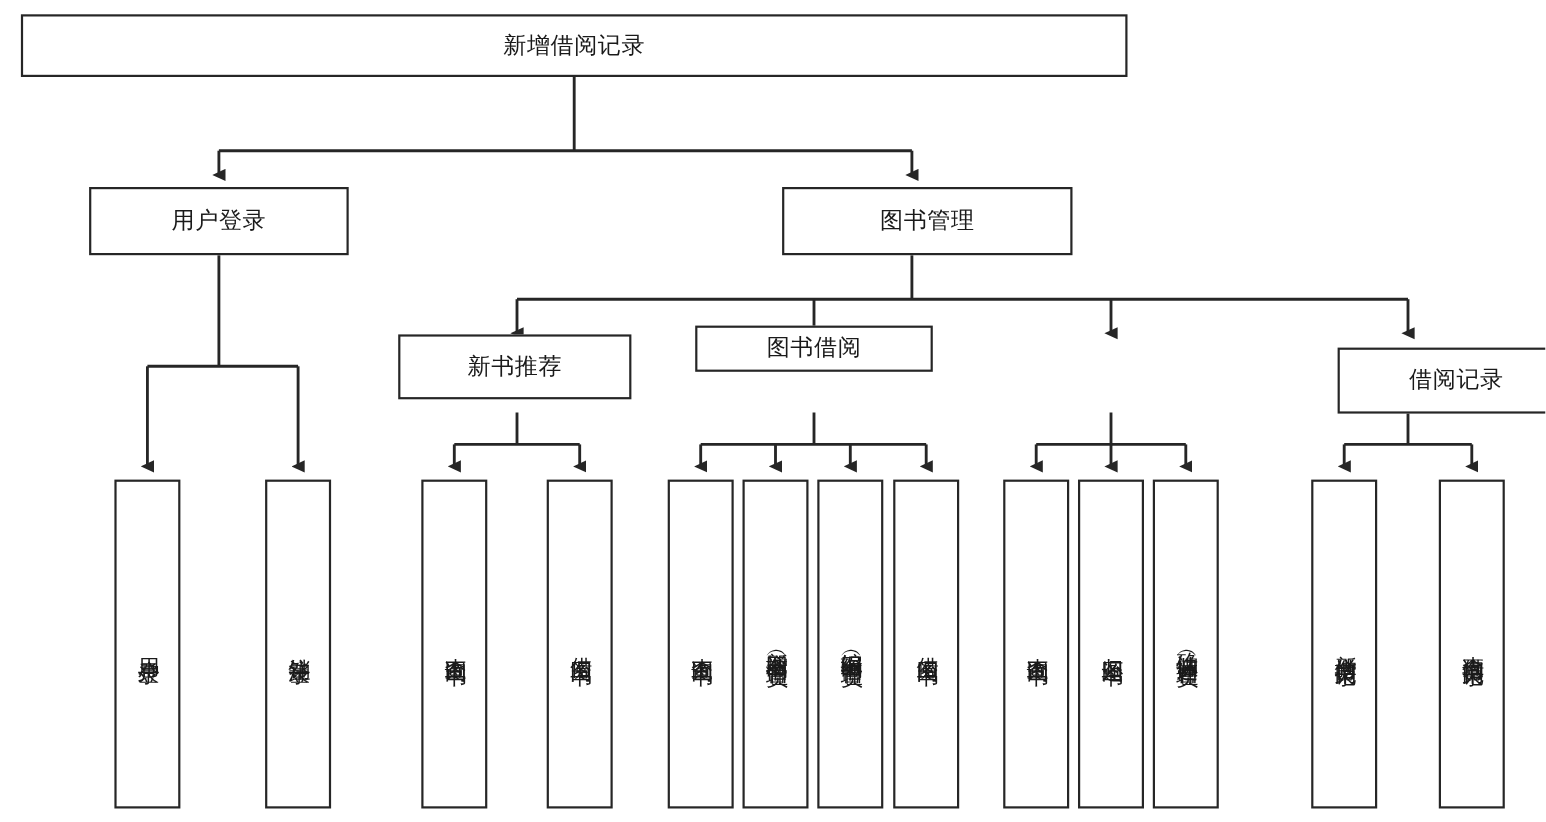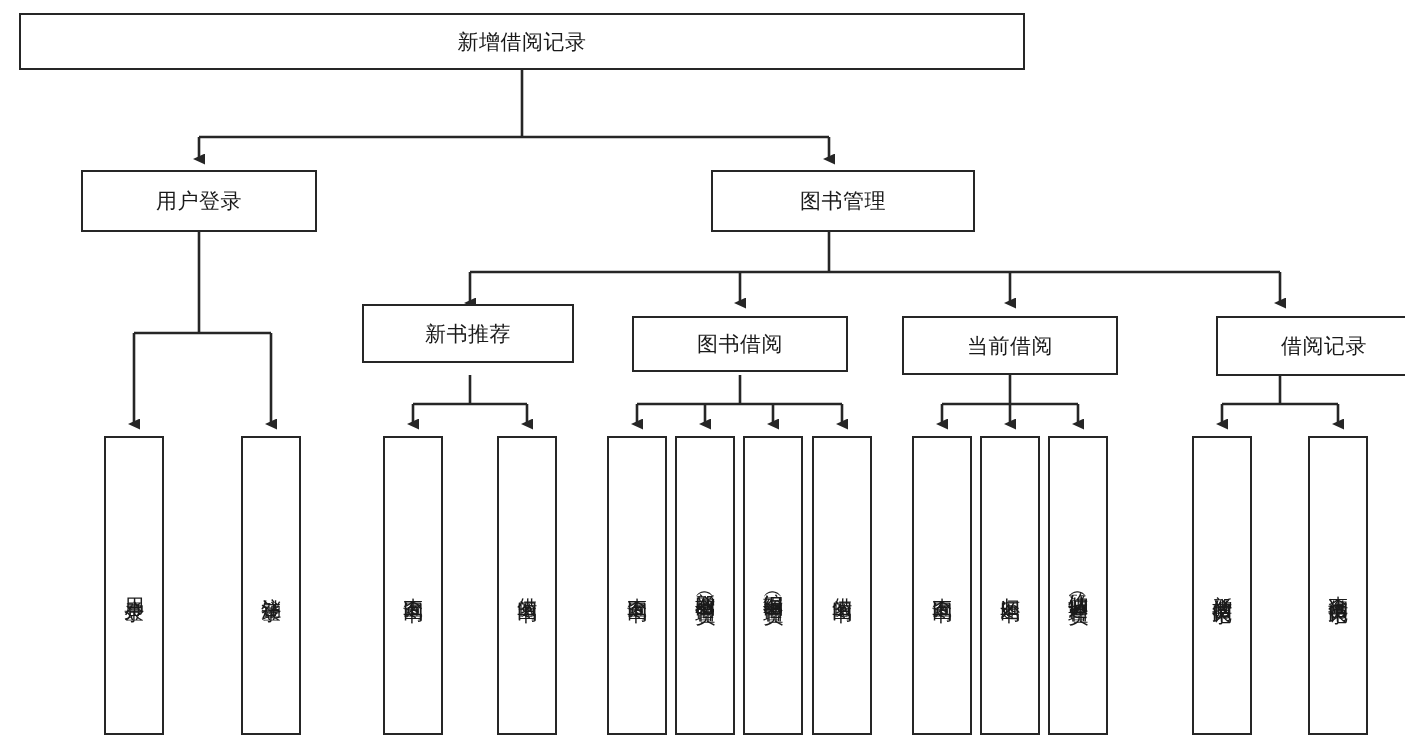--- a/index.html
+++ b/index.html
@@ -127,25 +127,22 @@
   <div class="node" style="left:81px; top:170px; width:236px; height:62px;">
     <span class="label">用户登录</span>
   </div>
   <div class="node" style="left:711px; top:170px; width:264px; height:62px;">
     <span class="label">图书管理</span>
   </div>
 
   <div class="node" style="left:362px; top:304px; width:212px; height:59px;">
     <span class="label">新书推荐</span>
   </div>
-  <div class="node" style="left:632px; top:316px; width:216px; height:56px;align-items:center;">
+  <div class="node" style="left:632px; top:296px; width:216px; height:42px;align-items:center;">
     <span class="label">图书借阅</span>
-  </div>
-  <div class="node" style="left:902px; top:316px; width:216px; height:59px;">
-    <span class="label">当前借阅</span>
   </div>
   <div class="node" style="left:1216px; top:316px; width:216px; height:60px;">
     <span class="label">借阅记录</span>
   </div>
 
   <div class="node leaf" style="left:104px; top:436px; width:60px; height:299px;">
     <span class="label">用户登录</span>
   </div>
   <div class="node leaf" style="left:241px; top:436px; width:60px; height:299px;">
     <span class="label">注销登录</span>

